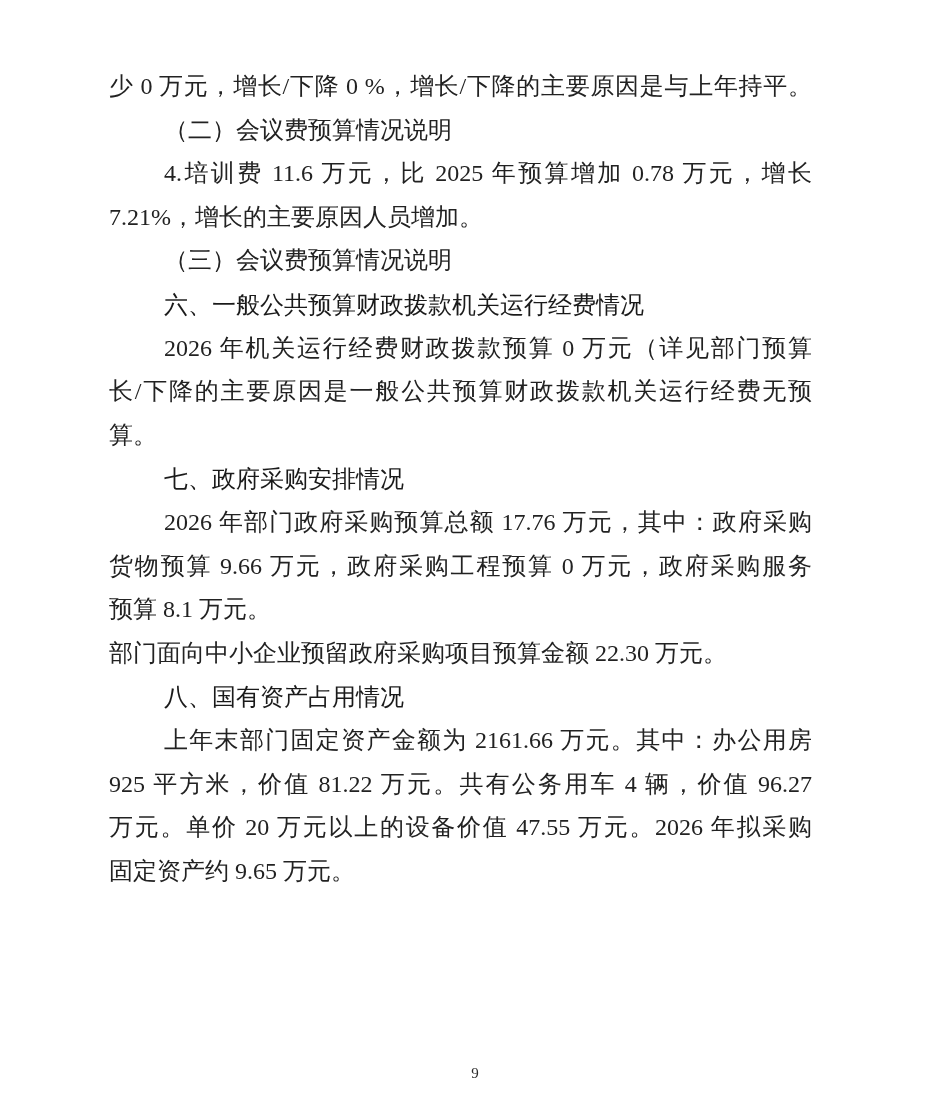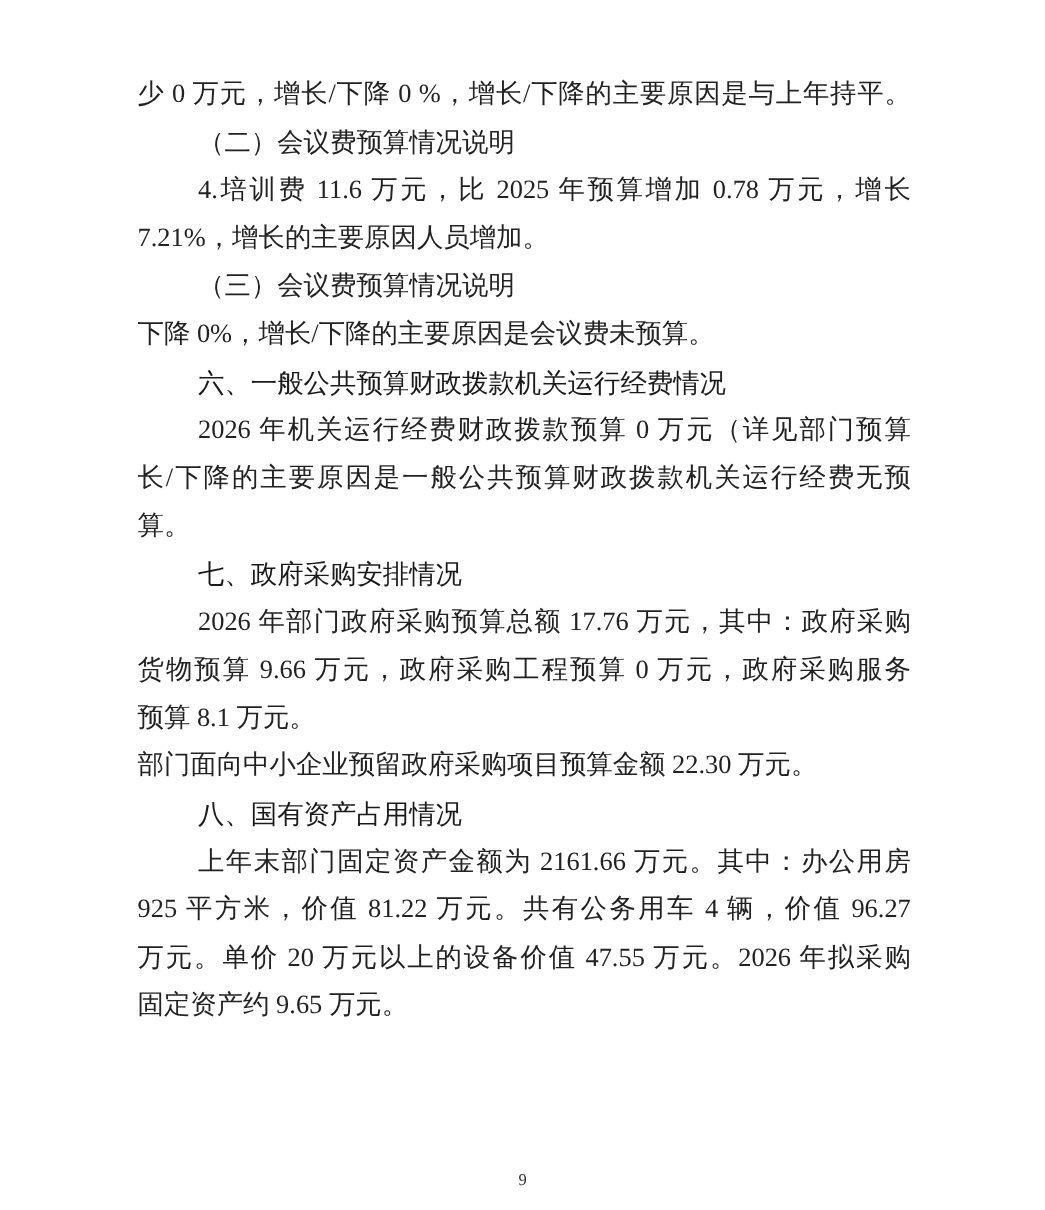--- a/index.html
+++ b/index.html
@@ -15,21 +15,21 @@
   .page {
     position: relative;
     width: 950px;
     height: 1100px;
     background: #ffffff;
     color: #222222;
     font-family: "Liberation Serif", "DejaVu Serif", serif;
   }
   .content {
     position: absolute;
-    left: 125px;
+    left: 109px;
     top: 65px;
     width: 703px;
   }
   .line {
     font-size: 24px;
     line-height: 43.6px;
     height: 43.6px;
     white-space: nowrap;
     color: #222222;
     text-align: left;
@@ -61,21 +61,20 @@
 </head>
 <body>
 
 <div class="page">
   <div class="content">
       <div class="line fill">少 0 万元，增长/下降 0 %，增长/下降的主要原因是与上年持平。</div>
       <div class="line indent">（二）会议费预算情况说明</div>
       <div class="line indent fill">4.培训费 11.6 万元，比 2025 年预算增加 0.78 万元，增长</div>
       <div class="line">7.21%，增长的主要原因人员增加。</div>
       <div class="line indent">（三）会议费预算情况说明</div>
-      <div class="line">下降 0%，增长/下降的主要原因是会议费未预算。</div>
       <div class="line heading indent">六、一般公共预算财政拨款机关运行经费情况</div>
       <div class="line indent fill">2026 年机关运行经费财政拨款预算 0 万元（详见部门预算</div>
       <div class="line fill">长/下降的主要原因是一般公共预算财政拨款机关运行经费无预</div>
       <div class="line">算。</div>
       <div class="line heading indent">七、政府采购安排情况</div>
       <div class="line indent fill">2026 年部门政府采购预算总额 17.76 万元，其中：政府采购</div>
       <div class="line fill">货物预算 9.66 万元，政府采购工程预算 0 万元，政府采购服务</div>
       <div class="line">预算 8.1 万元。</div>
       <div class="line">部门面向中小企业预留政府采购项目预算金额 22.30 万元。</div>
       <div class="line heading indent">八、国有资产占用情况</div>

